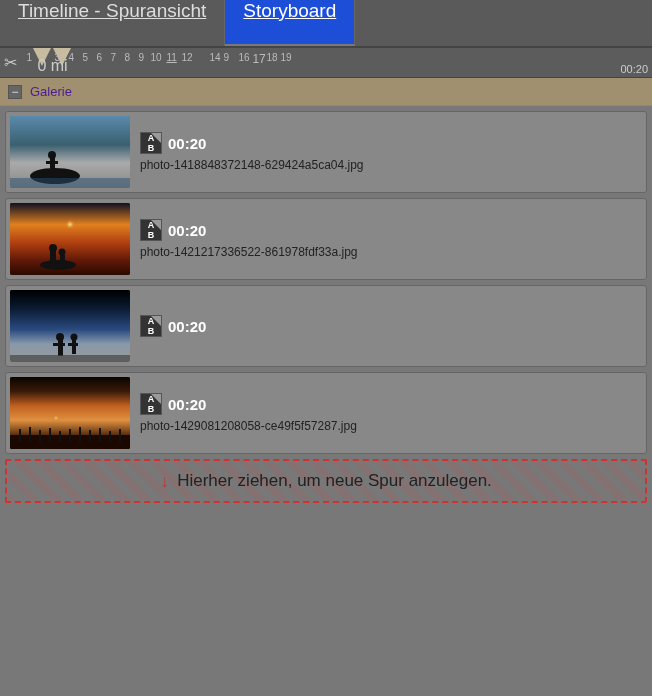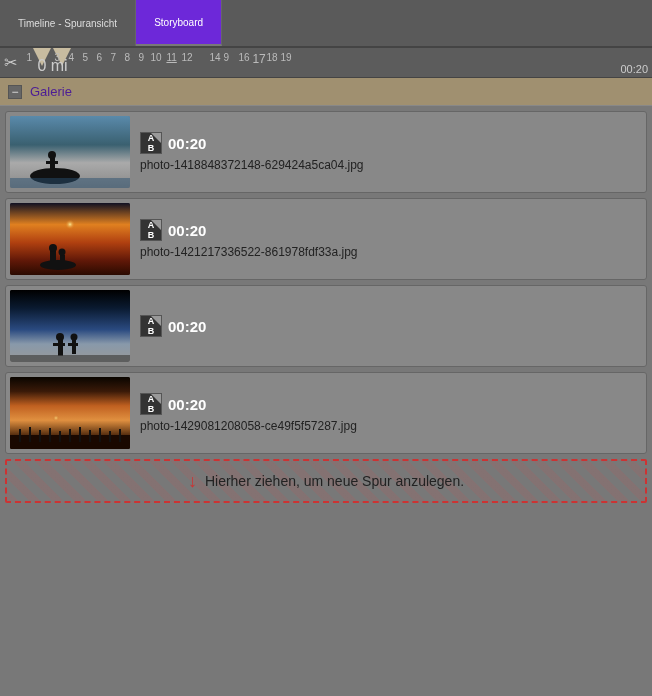--- a/index.html
+++ b/index.html
@@ -13,30 +13,31 @@
 
     
     .tab-bar {
       display: flex;
       background: #5a5a5a;
       height: 48px;
       border-bottom: 2px solid #444;
     }
     .tab {
       display: flex;
-      align-items: center;
+      align-items: flex-start;
       padding: 0 18px;
-      font-size: 10px;
+      font-size: 19px;
       color: #ddd;
       cursor: pointer;
       border-right: 1px solid #666;
       background: #5a5a5a;
+      text-decoration: underline;
     }
     .tab.active {
-      background: #6d28d9;
+      background: #1d4ed8;
       color: #fff;
       border-bottom: 2px solid #787878;
     }
 
     
     .ruler {
       height: 30px;
       background: #5c5c5c;
       display: flex;
       align-items: center;
@@ -227,21 +228,21 @@
       align-items: center;
       justify-content: center;
       gap: 8px;
       border-radius: 2px;
     }
     .drop-arrow {
       font-size: 18px;
       color: #cc3333;
     }
     .drop-text {
-      font-size: 14px;
+      font-size: 17px;
       color: #222;
     }
   </style>
 </head>
 <body>
 
 <div class="tab-bar">
   <div class="tab">
     <span>Timeline - Spuransicht</span>
   </div>

